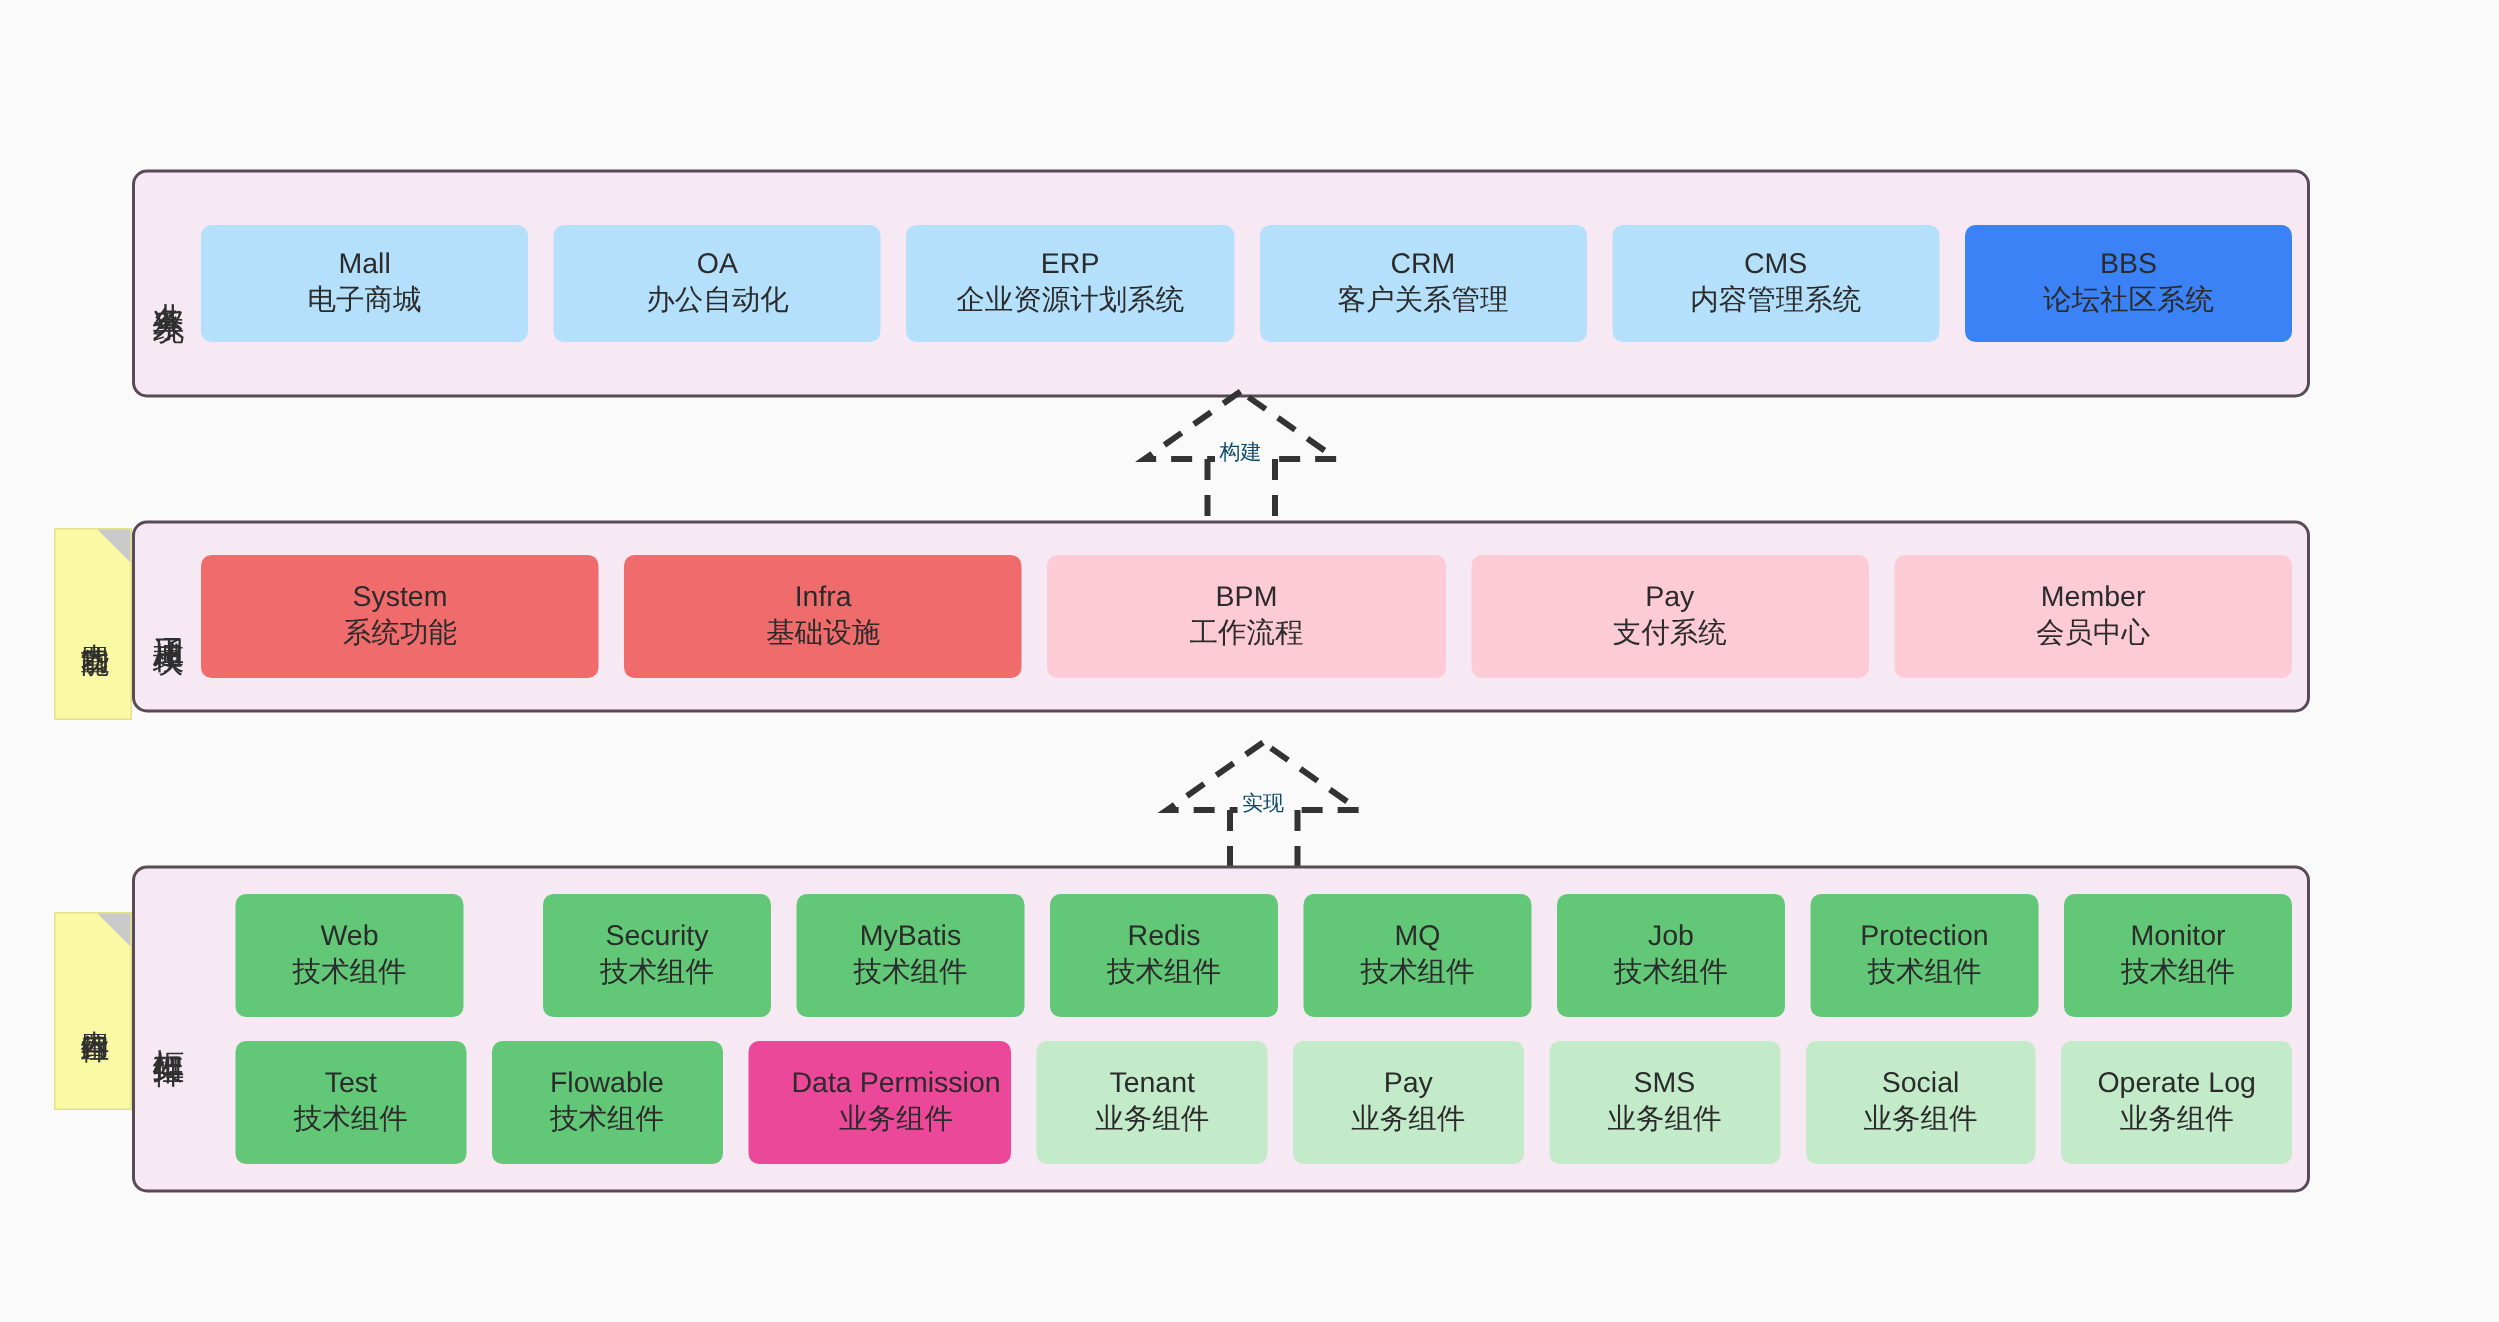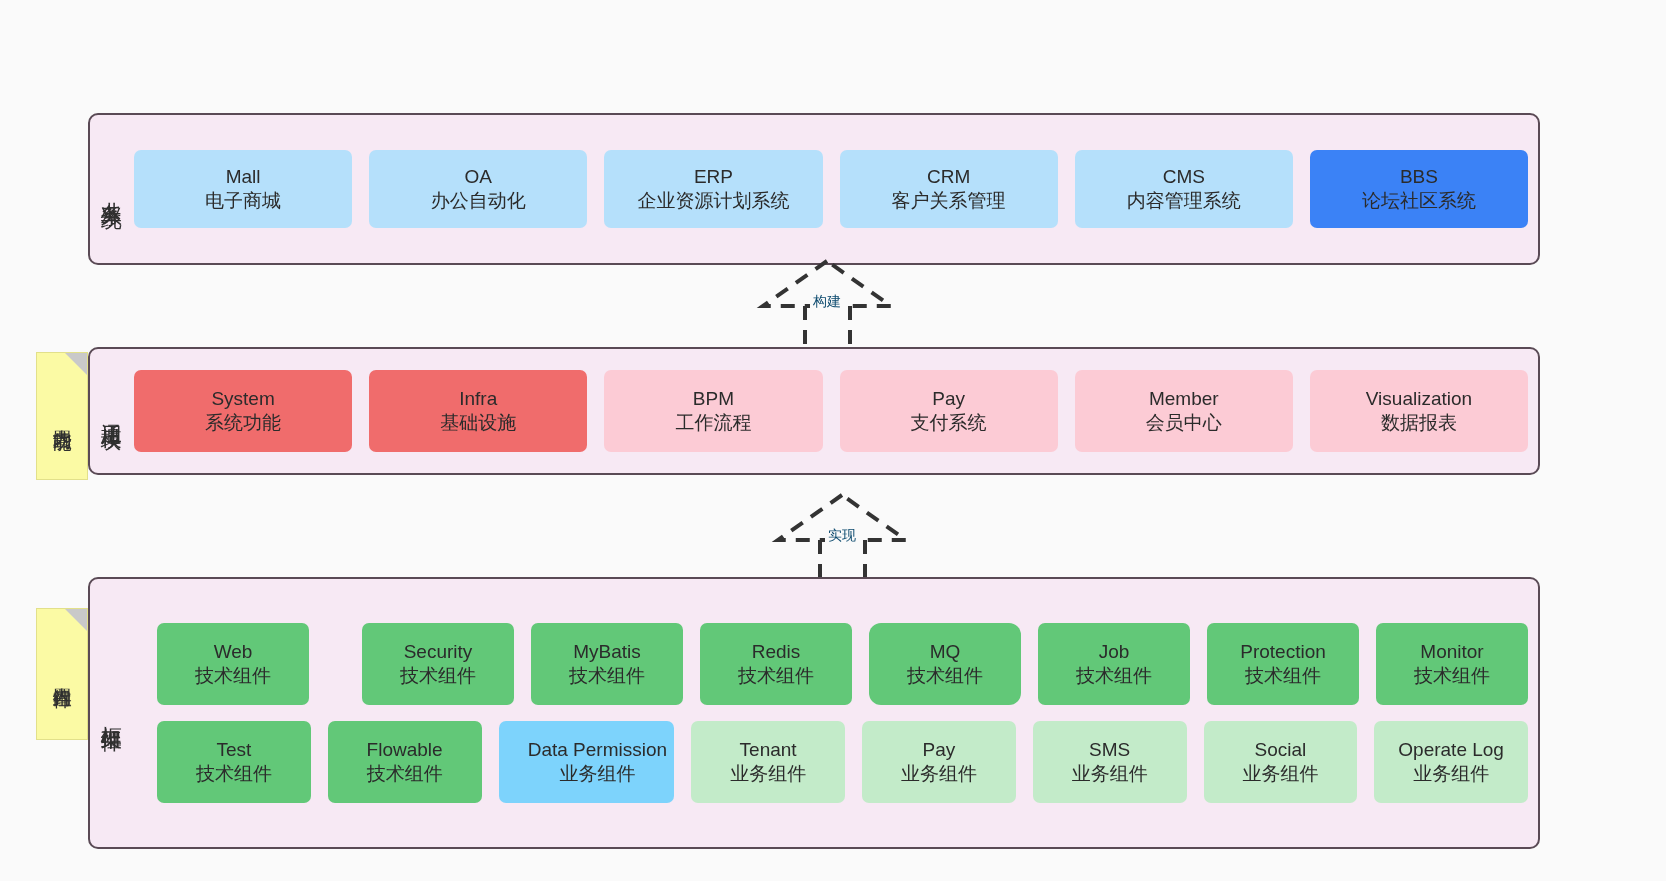--- a/index.html
+++ b/index.html
@@ -194,64 +194,60 @@
           <span class="n-sub">工作流程</span>
         </div>
         <div class="node node-pink" style="background: rgb(252, 203, 213);">
           <span class="n-title">Pay</span>
           <span class="n-sub">支付系统</span>
         </div>
         <div class="node node-pink" style="background: rgb(252, 203, 213);">
           <span class="n-title">Member</span>
           <span class="n-sub">会员中心</span>
         </div>
-        <div class="node node-pink" style="background: rgb(252, 203, 213);">
-          <span class="n-title">Visualization</span>
-          <span class="n-sub">数据报表</span>
-        </div>
       </div>
     </div>
   </div>
 
   <div class="arrow-group" style="left:770px; top:492px; width:150px; height:92px;">
     <svg width="150" height="92" viewBox="0 0 150 92" aria-hidden="true">
       <path d="M 72 3 L 8 48 L 136 48 Z" fill="none" stroke="#333333" stroke-width="4" stroke-dasharray="14,10" stroke-linecap="butt"></path>
       <path d="M 50 48 L 50 90" fill="none" stroke="#333333" stroke-width="4" stroke-dasharray="14,10"></path>
       <path d="M 95 48 L 95 90" fill="none" stroke="#333333" stroke-width="4" stroke-dasharray="14,10"></path>
     </svg>
     <div class="arrow-label" style="left:55px; top:35px;">实现</div>
   </div>
 
   <div class="note" style="left:36px; top:608px; width:52px; height:132px;">
     <span class="fold"></span>
     <span>内置组件</span>
   </div>
 
-  <div class="layer layer-framework" style="left:88px; top:577px; width:1452px; height:272px;gap:23px;">
+  <div class="layer layer-framework" style="left:88px; top:577px; width:1452px; height:218px;gap:23px;">
     <div class="layer-label">框架组件</div>
     <div class="layer-body">
 
       <div class="node-row">
         <div class="node node-green" style="background: rgb(98, 200, 120);">
           <span class="n-title">Web</span>
           <span class="n-sub">技术组件</span>
         </div>
         <div class="node node-green" style="background: rgb(98, 200, 120); margin-left: 36px;">
           <span class="n-title">Security</span>
           <span class="n-sub">技术组件</span>
         </div>
         <div class="node node-green" style="background: rgb(98, 200, 120);">
           <span class="n-title">MyBatis</span>
           <span class="n-sub">技术组件</span>
         </div>
         <div class="node node-green" style="background: rgb(98, 200, 120);">
           <span class="n-title">Redis</span>
           <span class="n-sub">技术组件</span>
         </div>
-        <div class="node node-green" style="background: rgb(98, 200, 120); border-radius: 12px;">
+        <div class="node node-green" style="background: rgb(98, 200, 120);">
           <span class="n-title">MQ</span>
           <span class="n-sub">技术组件</span>
         </div>
         <div class="node node-green" style="background: rgb(98, 200, 120);">
           <span class="n-title">Job</span>
           <span class="n-sub">技术组件</span>
         </div>
         <div class="node node-green" style="background: rgb(98, 200, 120);">
           <span class="n-title">Protection</span>
           <span class="n-sub">技术组件</span>
@@ -264,21 +260,21 @@
 
       <div class="node-row">
         <div class="node node-green" style="background: rgb(98, 200, 120);">
           <span class="n-title">Test</span>
           <span class="n-sub">技术组件</span>
         </div>
         <div class="node node-green" style="background: rgb(98, 200, 120);">
           <span class="n-title">Flowable</span>
           <span class="n-sub">技术组件</span>
         </div>
-        <div class="node node-lightgreen" style="background: #7dd3fc; padding-left: 28px;">
+        <div class="node node-lightgreen" style="background: #ec4899; padding-left: 28px;">
           <span class="n-title">Data Permission</span>
           <span class="n-sub">业务组件</span>
         </div>
         <div class="node node-lightgreen" style="background: rgb(195, 235, 201);">
           <span class="n-title">Tenant</span>
           <span class="n-sub">业务组件</span>
         </div>
         <div class="node node-lightgreen" style="background: rgb(195, 235, 201);">
           <span class="n-title">Pay</span>
           <span class="n-sub">业务组件</span>

